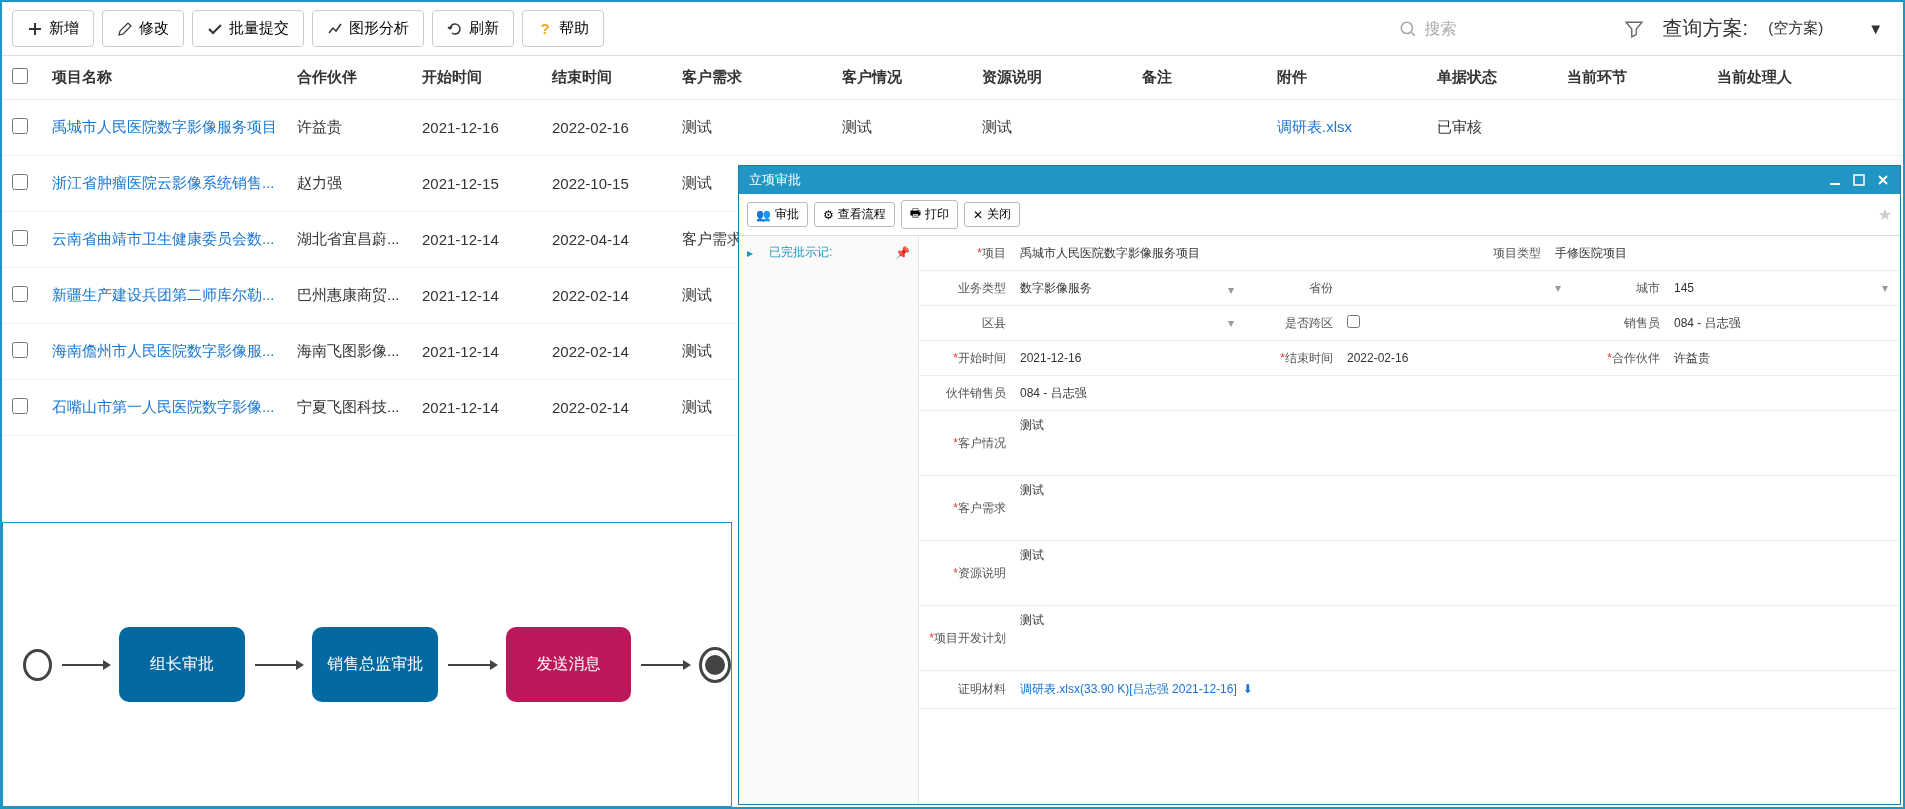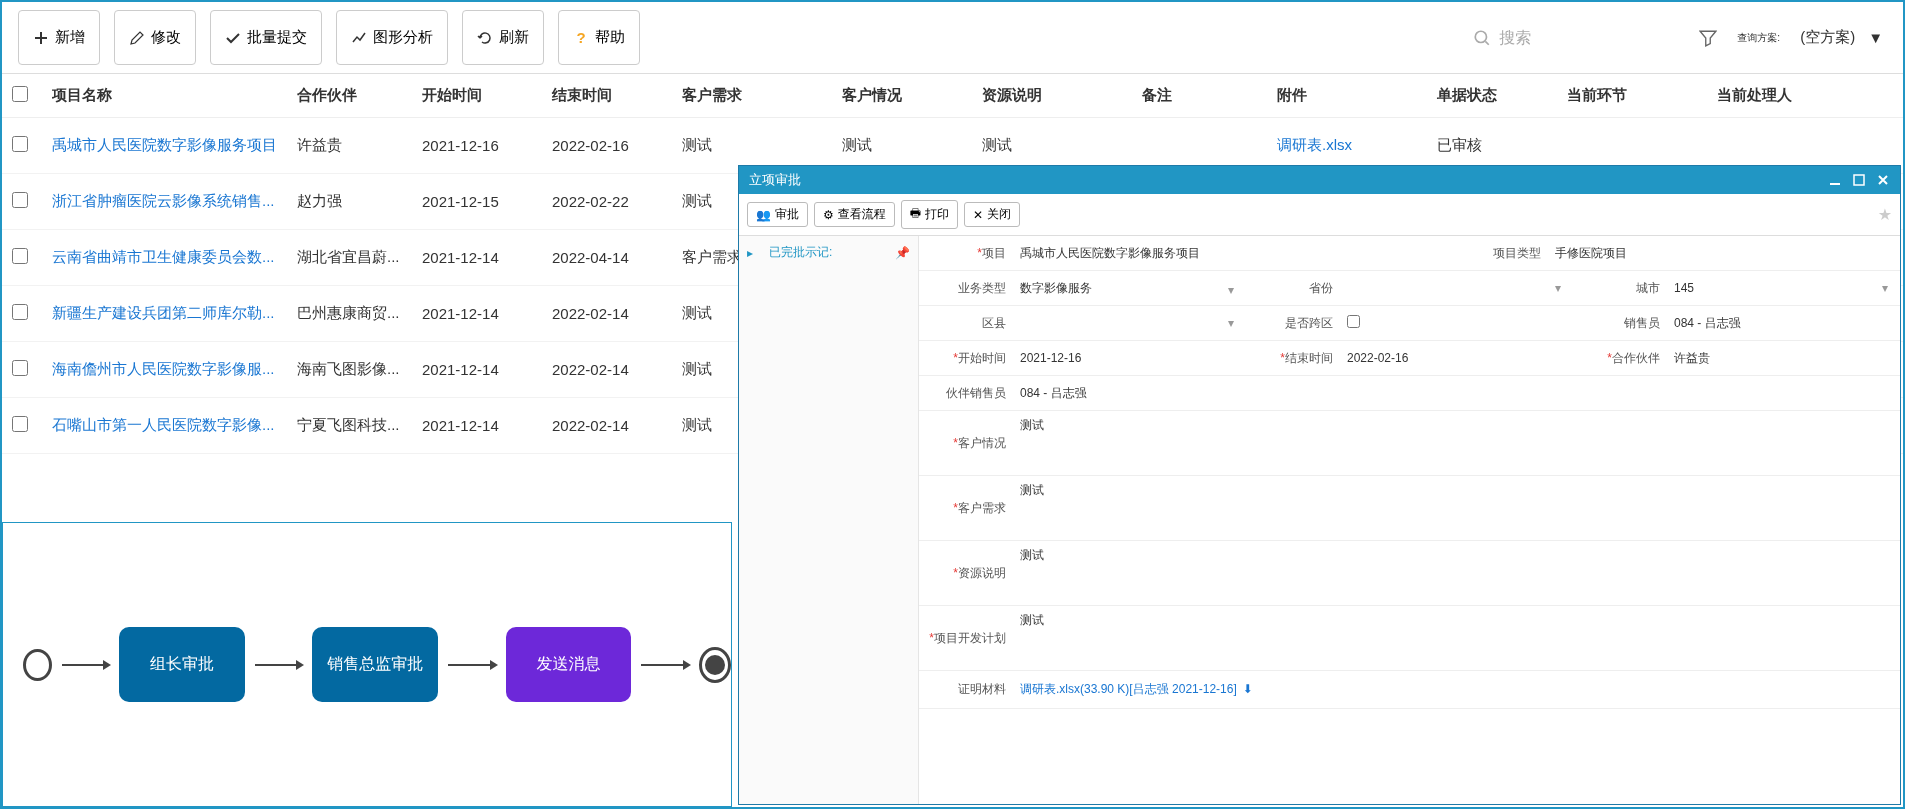--- a/index.html
+++ b/index.html
@@ -1,29 +1,29 @@
 <!DOCTYPE html>
 <html><head>
 <meta charset="utf-8">
 <style>
 * { box-sizing: border-box; margin: 0; padding: 0; }
 body { font-family: "Microsoft YaHei", Arial, sans-serif; font-size: 14px; color: #333; background: #fff; }
 .container { border: 2px solid #2196c4; width: 1905px; height: 809px; position: relative; }
 
 
 .toolbar { display: flex; align-items: center; padding: 8px 10px; border-bottom: 1px solid #ddd; }
-.tbtn { display: inline-flex; align-items: center; gap: 6px; padding: 17px 14px; border: 1px solid #ccc; border-radius: 4px; background: #fff; margin-right: 8px; cursor: pointer; font-size: 15px; margin-left: 6px; }
+.tbtn { display: inline-flex; align-items: center; gap: 6px; padding: 8px 14px; border: 1px solid #ccc; border-radius: 4px; background: #fff; margin-right: 8px; cursor: pointer; font-size: 15px; }
 .tbtn .ic { width: 16px; height: 16px; display: inline-flex; align-items: center; justify-content: center; }
 .tb-spacer { flex: 1; }
 .search-box { display: flex; align-items: center; color: #aaa; font-size: 16px; margin-right: 20px; }
 .search-box input { border: none; outline: none; font-size: 16px; width: 180px; margin-left: 8px; }
 .search-box input::placeholder { color: #aaa; }
 .filter-ic { color: #888; margin-right: 20px; cursor: pointer; }
-.plan-label { font-size: 10px; margin-right: 10px; }
-.plan-select { display: inline-flex; align-items: center; gap: 13px; padding: 5px 10px; font-size: 15px; cursor: pointer; }
+.plan-label { font-size: 20px; margin-right: 10px; }
+.plan-select { display: inline-flex; align-items: center; gap: 45px; padding: 5px 10px; font-size: 15px; cursor: pointer; }
 
 
 .thead { display: flex; align-items: center; padding: 12px 10px; font-weight: bold; font-size: 15px; border-bottom: 1px solid #eee; }
 .trow { display: flex; align-items: center; padding: 18px 10px; font-size: 15px; border-bottom: 1px solid #f2f2f2; }
 .cb { width: 40px; }
 .cb input { width: 16px; height: 16px; }
 .c-name { width: 245px; overflow: hidden; text-overflow: ellipsis; white-space: nowrap; }
 .c-partner { width: 125px; overflow: hidden; text-overflow: ellipsis; white-space: nowrap; }
 .c-start { width: 130px; }
 .c-end { width: 130px; }
@@ -39,21 +39,21 @@
 
 
 .workflow { position: absolute; left: 0; top: 520px; width: 730px; height: 285px; border: 1px solid #2196c4; background: #fff; display: flex; align-items: center; padding-left: 20px; gap: 10px; }
 .wf-circle { width: 32px; height: 32px; border: 3px solid #444; border-radius: 50%; background: #fff; }
 .wf-circle.end { width: 36px; height: 36px; border: 3px solid #444; border-radius: 50%; display: flex; align-items: center; justify-content: center; }
 .wf-circle.end::after { content: ""; width: 20px; height: 20px; background: #444; border-radius: 50%; }
 .wf-line { width: 55px; height: 2px; background: #444; position: relative; }
 .wf-line::after { content: ""; position: absolute; right: -2px; top: -4px; border-left: 8px solid #444; border-top: 5px solid transparent; border-bottom: 5px solid transparent; }
 .wf-box { width: 145px; height: 75px; border-radius: 10px; display: flex; align-items: center; justify-content: center; color: #fff; font-size: 16px; }
 .wf-box.dark { background: #0369a1; }
-.wf-box.light { background: #6d28d9; }
+.wf-box.light { background: #be185d; }
 
 
 .modal { position: absolute; left: 736px; top: 163px; right: 2px; bottom: 2px; border: 1px solid #1e7aa8; background: #fff; display: flex; flex-direction: column; font-size: 12px; }
 .m-titlebar { background: #2196c4; color: #fff; display: flex; align-items: center; padding: 4px 10px; height: 28px; }
 .m-titlebar .title { flex: 1; font-size: 13px; }
 .m-titlebar .win-ic { margin-left: 10px; cursor: pointer; width: 14px; height: 14px; }
 .m-toolbar { display: flex; align-items: center; padding: 6px 8px; border-bottom: 1px solid #ddd; gap: 6px; }
 .m-btn { display: inline-flex; align-items: center; gap: 4px; padding: 3px 8px; border: 1px solid #bbb; border-radius: 3px; background: #fff; cursor: pointer; font-size: 12px; }
 .m-star { margin-left: auto; color: #ccc; font-size: 16px; cursor: pointer; }
 .m-body { display: flex; flex: 1; overflow: hidden; }
@@ -180,21 +180,21 @@
         <div class="c-attach link">调研表.xlsx</div>
         <div class="c-status">已审核</div>
         <div class="c-stage"></div>
         <div class="c-handler"></div>
       </div>
       <div class="trow">
         <div class="cb"><input type="checkbox" style=""></div>
         <div class="c-name link">浙江省肿瘤医院云影像系统销售...</div>
         <div class="c-partner">赵力强</div>
         <div class="c-start">2021-12-15</div>
-        <div class="c-end">2022-02-22</div>
+        <div class="c-end">2022-10-15</div>
         <div class="c-need">测试</div>
         <div class="c-situ"></div>
         <div class="c-res"></div>
         <div class="c-note"></div>
         <div class="c-attach "></div>
         <div class="c-status"></div>
         <div class="c-stage"></div>
         <div class="c-handler"></div>
       </div>
       <div class="trow">

